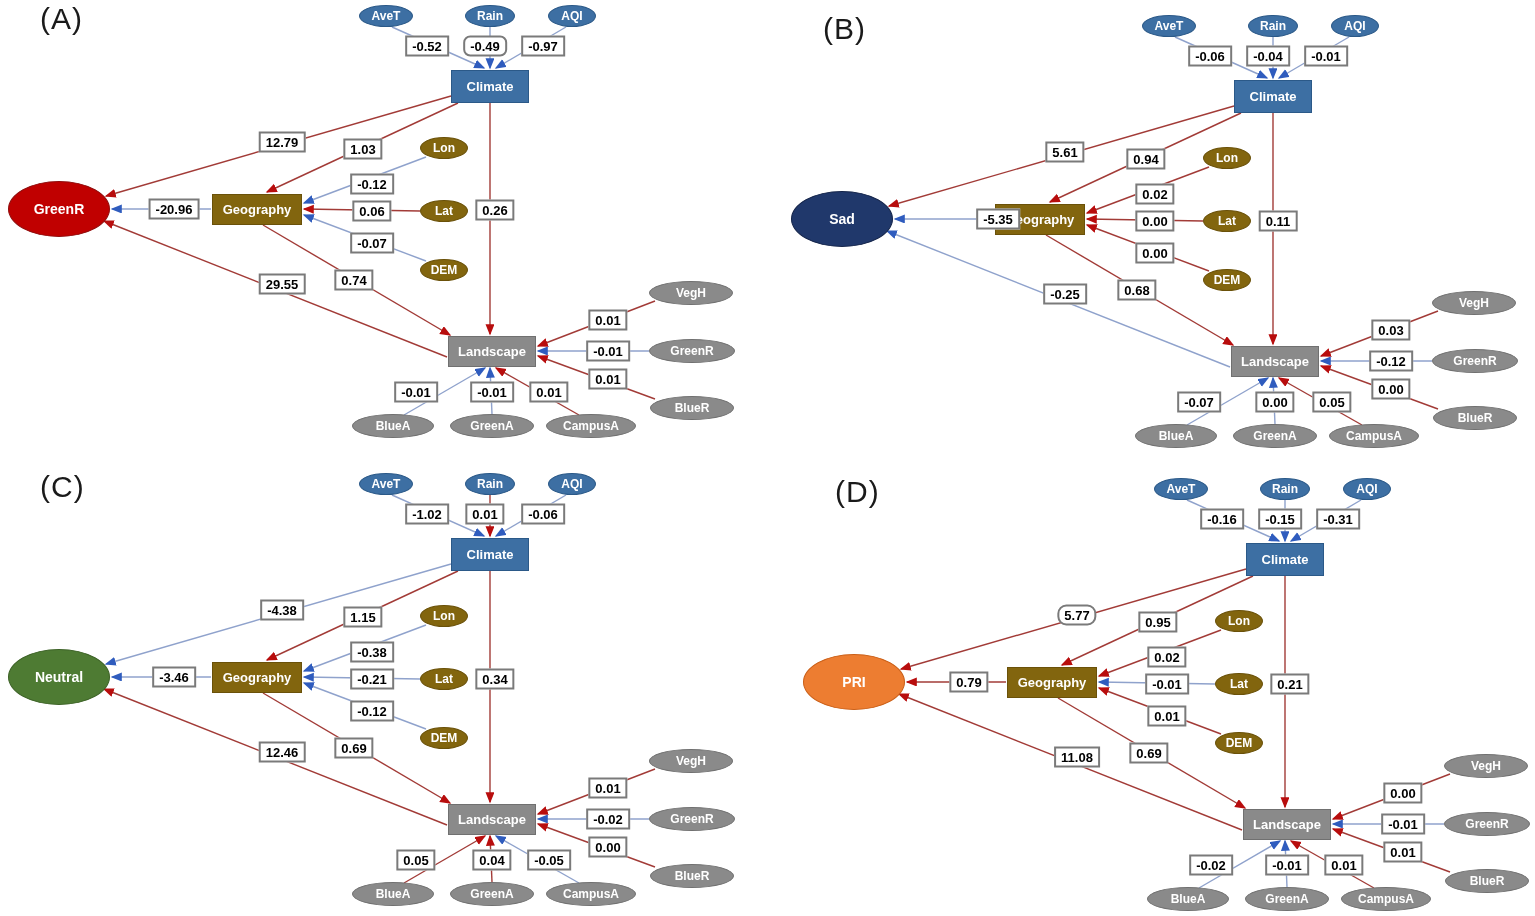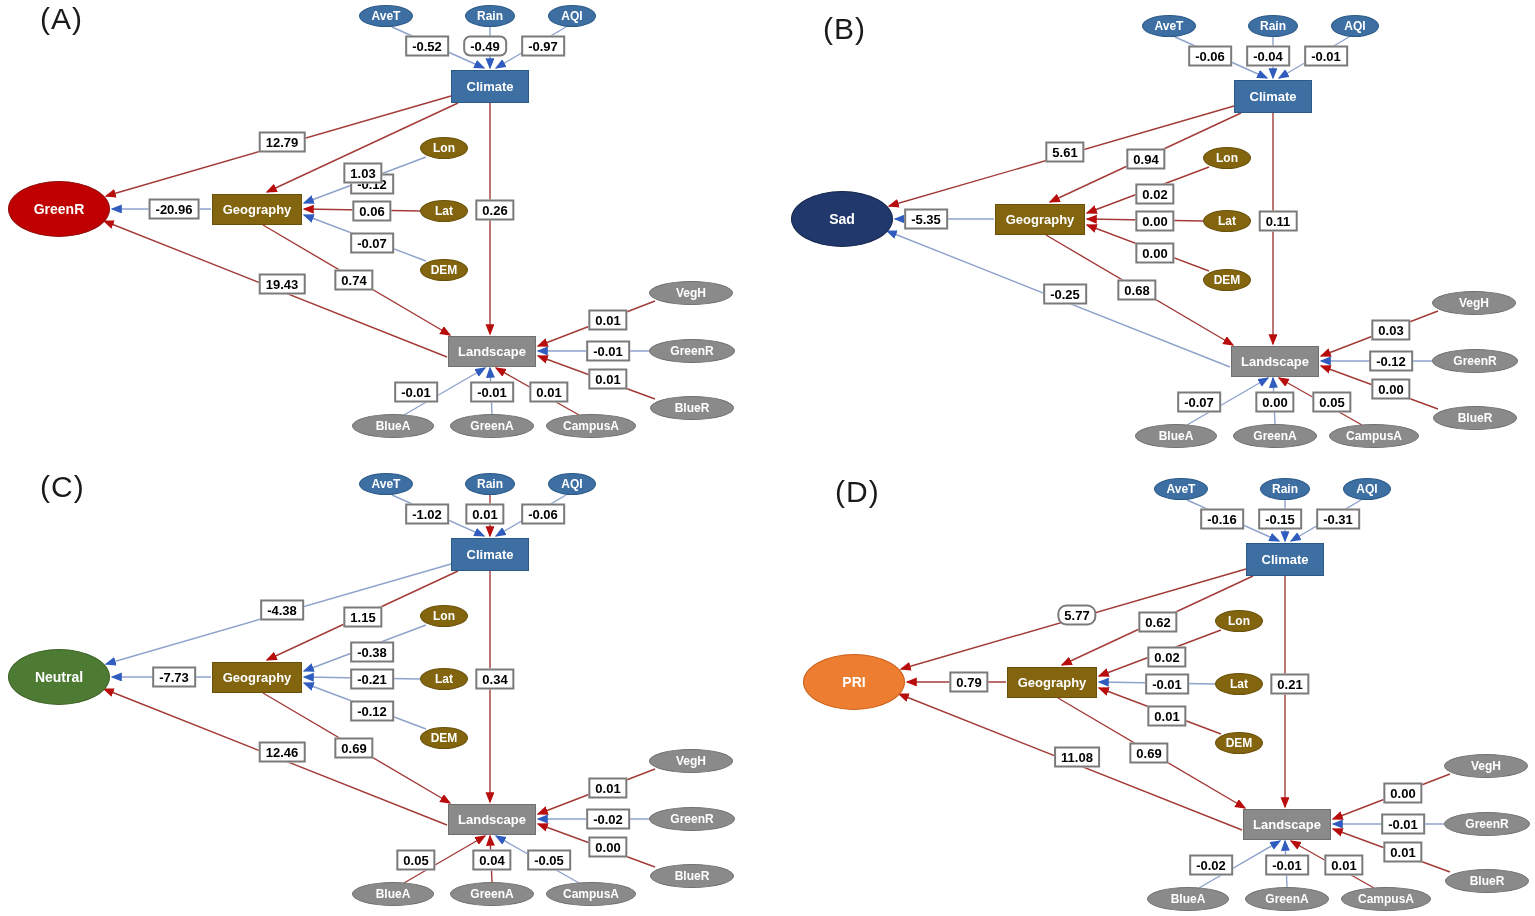--- a/index.html
+++ b/index.html
@@ -138,25 +138,25 @@
       <div class="vbox" style="left: 372px; top: 184px;">-0.12</div>
       <div class="vbox" style="left: 372px; top: 211px;">0.06</div>
       <div class="vbox" style="left: 372px; top: 243px;">-0.07</div>
       <div class="vbox" style="left: 608px; top: 320px;">0.01</div>
       <div class="vbox" style="left: 608px; top: 351px;">-0.01</div>
       <div class="vbox" style="left: 608px; top: 379px;">0.01</div>
       <div class="vbox" style="left: 416px; top: 392px;">-0.01</div>
       <div class="vbox" style="left: 492px; top: 392px;">-0.01</div>
       <div class="vbox" style="left: 549px; top: 392px;">0.01</div>
       <div class="vbox" style="left: 282px; top: 142px;">12.79</div>
-      <div class="vbox" style="left: 363px; top: 149px; margin-top: 24px;">1.03</div>
+      <div class="vbox" style="left: 363px; top: 149px;">1.03</div>
       <div class="vbox" style="left: 495px; top: 198px; margin-top: 12px;">0.26</div>
       <div class="vbox" style="left: 174px; top: 209px;">-20.96</div>
       <div class="vbox" style="left: 354px; top: 280px;">0.74</div>
-      <div class="vbox" style="left: 282px; top: 284px;">19.43</div>
+      <div class="vbox" style="left: 282px; top: 284px;">29.55</div>
       <div class="plabel" style="left: 823px; top: 12px;">(B)</div>
       <div class="node-rect" style="left: 1234px; top: 79.5px; width: 78px; height: 33px; background: rgb(61, 111, 163); border: 1.5px solid rgb(43, 89, 136);">Climate</div>
       <div class="node-rect" style="left: 995px; top: 203.5px; width: 90px; height: 31px; background: rgb(130, 101, 14); border: 1.5px solid rgb(106, 81, 9);">Geography</div>
       <div class="node-rect" style="left: 1231px; top: 345.5px; width: 88px; height: 31px; background: rgb(138, 138, 138); border: 1.5px solid rgb(112, 112, 112);">Landscape</div>
       <div class="node-ell emotion" style="left: 791px; top: 191px; width: 102px; height: 56px; background: rgb(32, 56, 107); border: 1.5px solid rgb(21, 37, 74);">Sad</div>
       <div class="node-ell" style="left: 1142px; top: 15px; width: 54px; height: 22px; background: rgb(61, 111, 163); border: 1.5px solid rgb(43, 89, 136);">AveT</div>
       <div class="node-ell" style="left: 1248px; top: 15px; width: 50px; height: 22px; background: rgb(61, 111, 163); border: 1.5px solid rgb(43, 89, 136);">Rain</div>
       <div class="node-ell" style="left: 1331px; top: 15px; width: 48px; height: 22px; background: rgb(61, 111, 163); border: 1.5px solid rgb(43, 89, 136);">AQI</div>
       <div class="node-ell" style="left: 1203px; top: 147px; width: 48px; height: 22px; background: rgb(130, 101, 14); border: 1.5px solid rgb(106, 81, 9);">Lon</div>
       <div class="node-ell" style="left: 1203px; top: 210px; width: 48px; height: 22px; background: rgb(130, 101, 14); border: 1.5px solid rgb(106, 81, 9);">Lat</div>
@@ -175,21 +175,21 @@
       <div class="vbox" style="left: 1155px; top: 253px;">0.00</div>
       <div class="vbox" style="left: 1391px; top: 330px;">0.03</div>
       <div class="vbox" style="left: 1391px; top: 361px;">-0.12</div>
       <div class="vbox" style="left: 1391px; top: 389px;">0.00</div>
       <div class="vbox" style="left: 1199px; top: 402px;">-0.07</div>
       <div class="vbox" style="left: 1275px; top: 402px;">0.00</div>
       <div class="vbox" style="left: 1332px; top: 402px;">0.05</div>
       <div class="vbox" style="left: 1065px; top: 152px;">5.61</div>
       <div class="vbox" style="left: 1146px; top: 159px;">0.94</div>
       <div class="vbox" style="left: 1278px; top: 221px;">0.11</div>
-      <div class="vbox" style="left: 926px; top: 219px;">-5.35</div>
+      <div class="vbox" style="left: 998px; top: 219px;">-5.35</div>
       <div class="vbox" style="left: 1137px; top: 290px;">0.68</div>
       <div class="vbox" style="left: 1065px; top: 294px;">-0.25</div>
       <div class="plabel" style="left: 40px; top: 470px;">(C)</div>
       <div class="node-rect" style="left: 451px; top: 537.5px; width: 78px; height: 33px; background: rgb(61, 111, 163); border: 1.5px solid rgb(43, 89, 136);">Climate</div>
       <div class="node-rect" style="left: 212px; top: 661.5px; width: 90px; height: 31px; background: rgb(130, 101, 14); border: 1.5px solid rgb(106, 81, 9);">Geography</div>
       <div class="node-rect" style="left: 448px; top: 803.5px; width: 88px; height: 31px; background: rgb(138, 138, 138); border: 1.5px solid rgb(112, 112, 112);">Landscape</div>
       <div class="node-ell emotion" style="left: 8px; top: 649px; width: 102px; height: 56px; background: rgb(78, 123, 51); border: 1.5px solid rgb(61, 98, 39);">Neutral</div>
       <div class="node-ell" style="left: 359px; top: 473px; width: 54px; height: 22px; background: rgb(61, 111, 163); border: 1.5px solid rgb(43, 89, 136);">AveT</div>
       <div class="node-ell" style="left: 465px; top: 473px; width: 50px; height: 22px; background: rgb(61, 111, 163); border: 1.5px solid rgb(43, 89, 136);">Rain</div>
       <div class="node-ell" style="left: 548px; top: 473px; width: 48px; height: 22px; background: rgb(61, 111, 163); border: 1.5px solid rgb(43, 89, 136);">AQI</div>
@@ -210,21 +210,21 @@
       <div class="vbox" style="left: 372px; top: 711px;">-0.12</div>
       <div class="vbox" style="left: 608px; top: 788px;">0.01</div>
       <div class="vbox" style="left: 608px; top: 819px;">-0.02</div>
       <div class="vbox" style="left: 608px; top: 847px;">0.00</div>
       <div class="vbox" style="left: 416px; top: 860px;">0.05</div>
       <div class="vbox" style="left: 492px; top: 860px;">0.04</div>
       <div class="vbox" style="left: 549px; top: 860px;">-0.05</div>
       <div class="vbox" style="left: 282px; top: 610px;">-4.38</div>
       <div class="vbox" style="left: 363px; top: 617px;">1.15</div>
       <div class="vbox" style="left: 495px; top: 679px;">0.34</div>
-      <div class="vbox" style="left: 174px; top: 677px;">-7.73</div>
+      <div class="vbox" style="left: 174px; top: 677px;">-3.46</div>
       <div class="vbox" style="left: 354px; top: 748px;">0.69</div>
       <div class="vbox" style="left: 282px; top: 752px;">12.46</div>
       <div class="plabel" style="left: 835px; top: 475px;">(D)</div>
       <div class="node-rect" style="left: 1246px; top: 542.5px; width: 78px; height: 33px; background: rgb(61, 111, 163); border: 1.5px solid rgb(43, 89, 136);">Climate</div>
       <div class="node-rect" style="left: 1007px; top: 666.5px; width: 90px; height: 31px; background: rgb(130, 101, 14); border: 1.5px solid rgb(106, 81, 9);">Geography</div>
       <div class="node-rect" style="left: 1243px; top: 808.5px; width: 88px; height: 31px; background: rgb(138, 138, 138); border: 1.5px solid rgb(112, 112, 112);">Landscape</div>
       <div class="node-ell emotion" style="left: 803px; top: 654px; width: 102px; height: 56px; background: rgb(237, 125, 49); border: 1.5px solid rgb(202, 95, 23);">PRI</div>
       <div class="node-ell" style="left: 1154px; top: 478px; width: 54px; height: 22px; background: rgb(61, 111, 163); border: 1.5px solid rgb(43, 89, 136);">AveT</div>
       <div class="node-ell" style="left: 1260px; top: 478px; width: 50px; height: 22px; background: rgb(61, 111, 163); border: 1.5px solid rgb(43, 89, 136);">Rain</div>
       <div class="node-ell" style="left: 1343px; top: 478px; width: 48px; height: 22px; background: rgb(61, 111, 163); border: 1.5px solid rgb(43, 89, 136);">AQI</div>
@@ -243,19 +243,19 @@
       <div class="vbox" style="left: 1167px; top: 657px;">0.02</div>
       <div class="vbox" style="left: 1167px; top: 684px;">-0.01</div>
       <div class="vbox" style="left: 1167px; top: 716px;">0.01</div>
       <div class="vbox" style="left: 1403px; top: 793px;">0.00</div>
       <div class="vbox" style="left: 1403px; top: 824px;">-0.01</div>
       <div class="vbox" style="left: 1403px; top: 852px;">0.01</div>
       <div class="vbox" style="left: 1211px; top: 865px;">-0.02</div>
       <div class="vbox" style="left: 1287px; top: 865px;">-0.01</div>
       <div class="vbox" style="left: 1344px; top: 865px;">0.01</div>
       <div class="vbox" style="left: 1077px; top: 615px; border-radius: 9px;">5.77</div>
-      <div class="vbox" style="left: 1158px; top: 622px;">0.62</div>
+      <div class="vbox" style="left: 1158px; top: 622px;">0.95</div>
       <div class="vbox" style="left: 1290px; top: 684px;">0.21</div>
       <div class="vbox" style="left: 969px; top: 682px;">0.79</div>
       <div class="vbox" style="left: 1149px; top: 753px;">0.69</div>
       <div class="vbox" style="left: 1077px; top: 757px;">11.08</div>
     </div>
 </div>
 
 </body></html>

